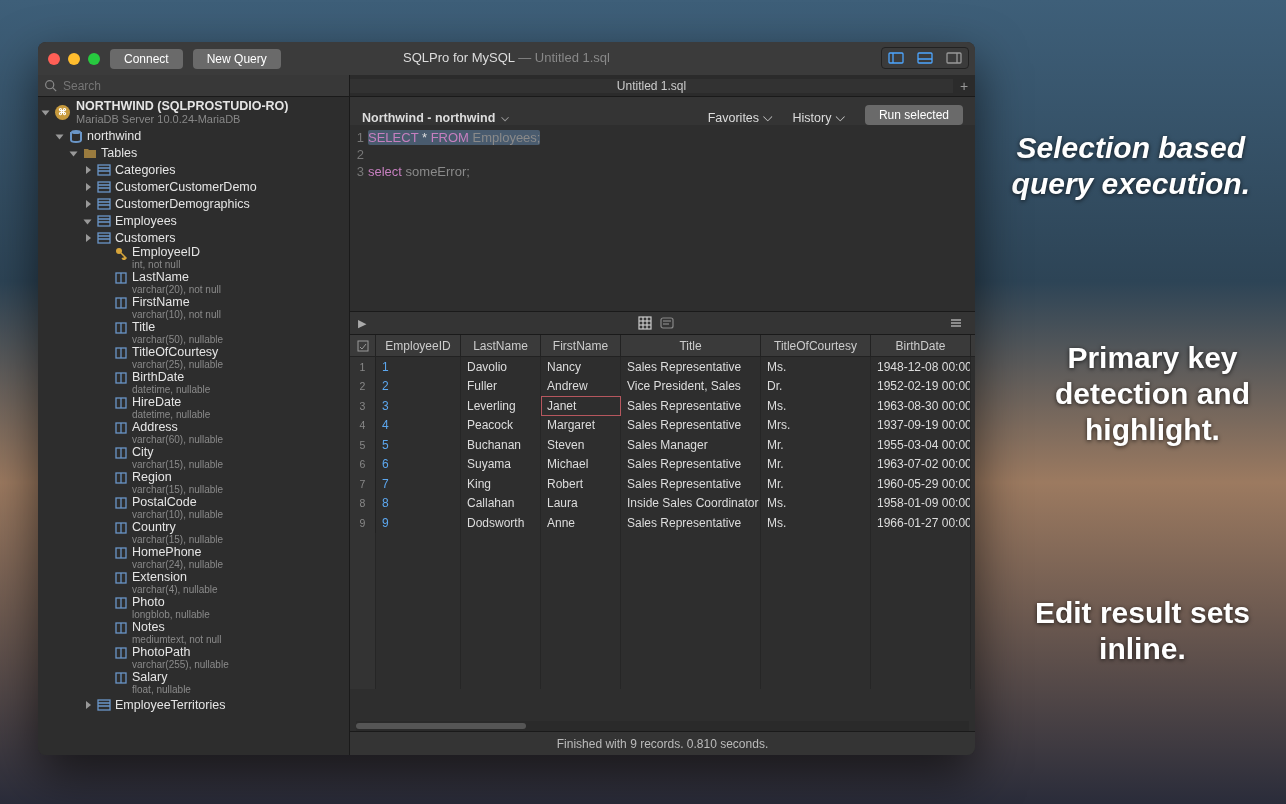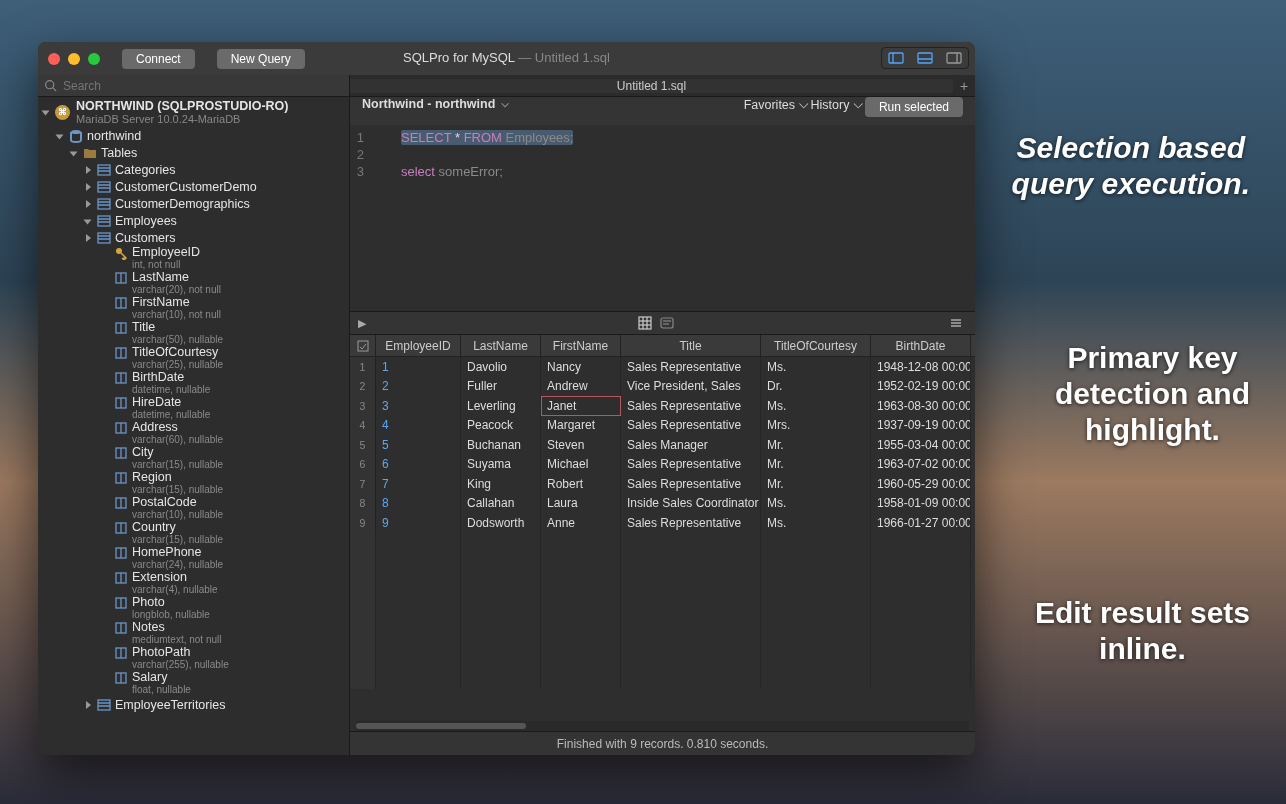--- a/index.html
+++ b/index.html
@@ -3,21 +3,21 @@
 <meta charset="utf-8">
 <style>
   * { margin:0; padding:0; box-sizing:border-box; font-family:-apple-system,BlinkMacSystemFont,"Helvetica Neue",sans-serif; }
   body { width:1286px; height:804px; overflow:hidden; background:linear-gradient(180deg,#3e5f79 0%,#2d4456 35%,#9c7a60 60%,#2a2c3a 100%); position:relative; }
   .callout { position:absolute; right:36px; color:#fff; font-weight:700; font-size:30px; text-align:center; text-shadow:0 1px 4px rgba(0,0,0,.7); line-height:1.2; }
   .c1 { top:130px;font-style:italic; }
   .c2 { top:340px; }
   .c3 { top:595px; }
 
   .window { position:absolute; left:38px; top:42px; width:937px; height:713px; background:#2e2e2e; border-radius:8px; box-shadow:0 20px 50px rgba(0,0,0,.6); display:flex; flex-direction:column; overflow:hidden; }
-  .titlebar { height:33px; background:#3b3b3b; display:flex; align-items:center; padding:0 10px; position:relative;gap:12px; }
+  .titlebar { height:33px; background:#3b3b3b; display:flex; align-items:center; padding:0 10px; position:relative; }
   .tl { display:flex; gap:8px; }
   .tl span { width:12px; height:12px; border-radius:50%; }
   .tl .r{background:#ff5f56;} .tl .y{background:#ffbd2e;} .tl .g{background:#27c93f;}
   .btn { margin-left:10px; background:#6a6a6a; color:#fff; font-size:12px; padding:3px 14px; border-radius:4px; }
   .titletext { position:absolute; left:0; right:0; text-align:center; top:8px; font-size:13px; color:#ddd; pointer-events:none; }
   .titletext .dim{color:#888;}
   .viewtoggles{position:absolute;right:6px;top:5px;display:flex;gap:1px;border:1px solid #222;border-radius:4px;overflow:hidden;}
   .viewtoggles span{width:28px;height:20px;display:flex;align-items:center;justify-content:center;color:#999;}
   .viewtoggles span.active{color:#4ea6ff;}
   .viewtoggles svg{width:16px;height:14px;}
@@ -42,29 +42,29 @@
   .colwrap{display:flex;flex-direction:column;line-height:1.1;}
   .server{display:flex;align-items:center;gap:6px;}
   .server .badge{width:15px;height:15px;border-radius:50%;background:#c79a3e;display:flex;align-items:center;justify-content:center;font-size:9px;color:#fff;font-weight:bold;}
   .server .srvname{font-weight:600;color:#e5e5e5;}
   .server .srvsub{color:#888;font-size:11px;}
 
   .main{flex:1;display:flex;flex-direction:column;min-width:0;}
   .tabbar{height:22px;background:#2b2b2b;border-bottom:1px solid #1a1a1a;display:flex;align-items:center;}
   .tab{flex:1;display:flex;align-items:center;justify-content:center;color:#ccc;font-size:12px;background:#323232;}
   .plustab{width:22px;display:flex;align-items:center;justify-content:center;color:#999;font-size:14px;}
-  .qheader{height:28px;background:#343434;display:flex;align-items:flex-start;padding:0 12px;gap:2px;}
+  .qheader{height:28px;background:#343434;display:flex;align-items:flex-end;padding:0 12px;gap:20px;}
   .dbsel{color:#ddd;font-size:12.5px;font-weight:600;display:flex;align-items:center;gap:6px;}
   .dbsel .caret{font-size:10px;color:#999;}
   .qhspace{flex:1;}
   .qhlink{color:#ddd;font-size:12.5px;display:flex;align-items:center;gap:4px;}
   .runbtn{background:#6a6a6a;color:#fff;font-size:12px;padding:3px 14px;border-radius:4px;}
   .editor{height:186px;background:#2e2e2e;display:flex;font-family:Menlo,Consolas,monospace;font-size:13px;line-height:17px;padding:4px 0;}
   .gutter{width:18px;text-align:right;color:#777;padding-right:4px;}
-  .code{flex:1;color:#ddd;margin-left:33px;}
+  .code{flex:1;color:#ddd;}
   .kw{color:#c67fbf;} .id{color:#8a8a8a;}
   .sel{background:#495b6e;border-radius:2px;}
 
   .resultstb{height:24px;background:#343434;border-top:1px solid #1a1a1a;border-bottom:1px solid #1a1a1a;display:flex;align-items:center;padding:0 8px;}
   .resultstb .play{color:#aaa;font-size:11px;}
   .resultstb .sp{flex:1;}
   .resultstb .ric{width:22px;height:18px;display:flex;align-items:center;justify-content:center;color:#aaa;}
   .resultstb .burger{margin-left:auto;}
   .ric svg{width:14px;height:14px;}
 

